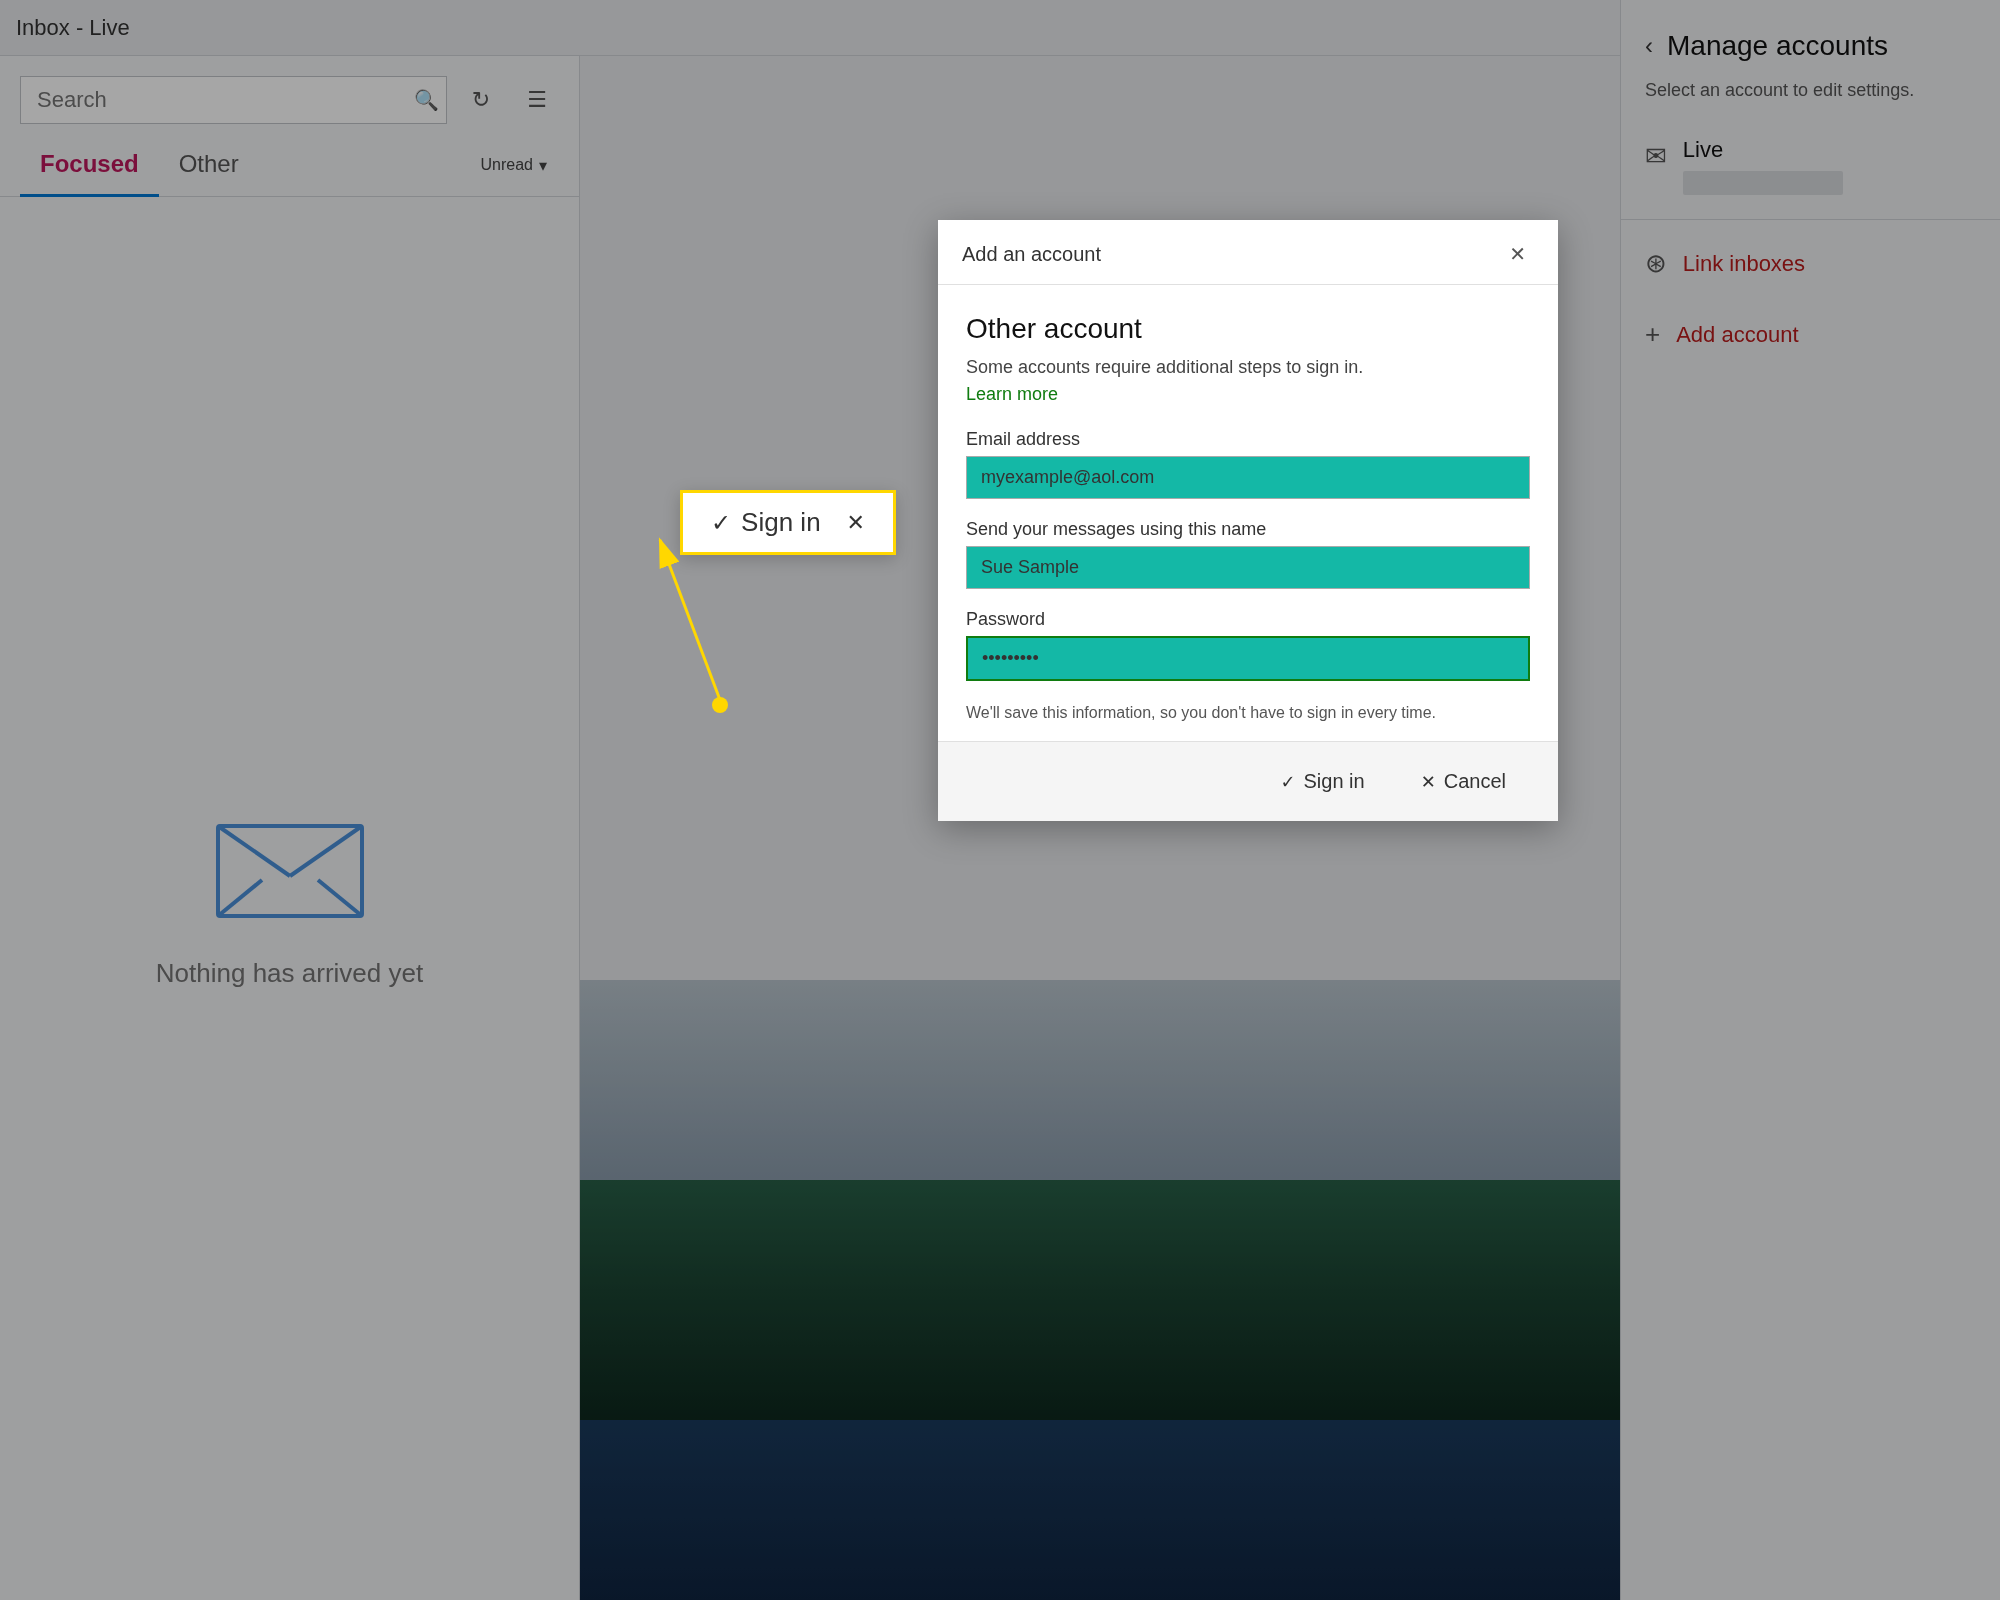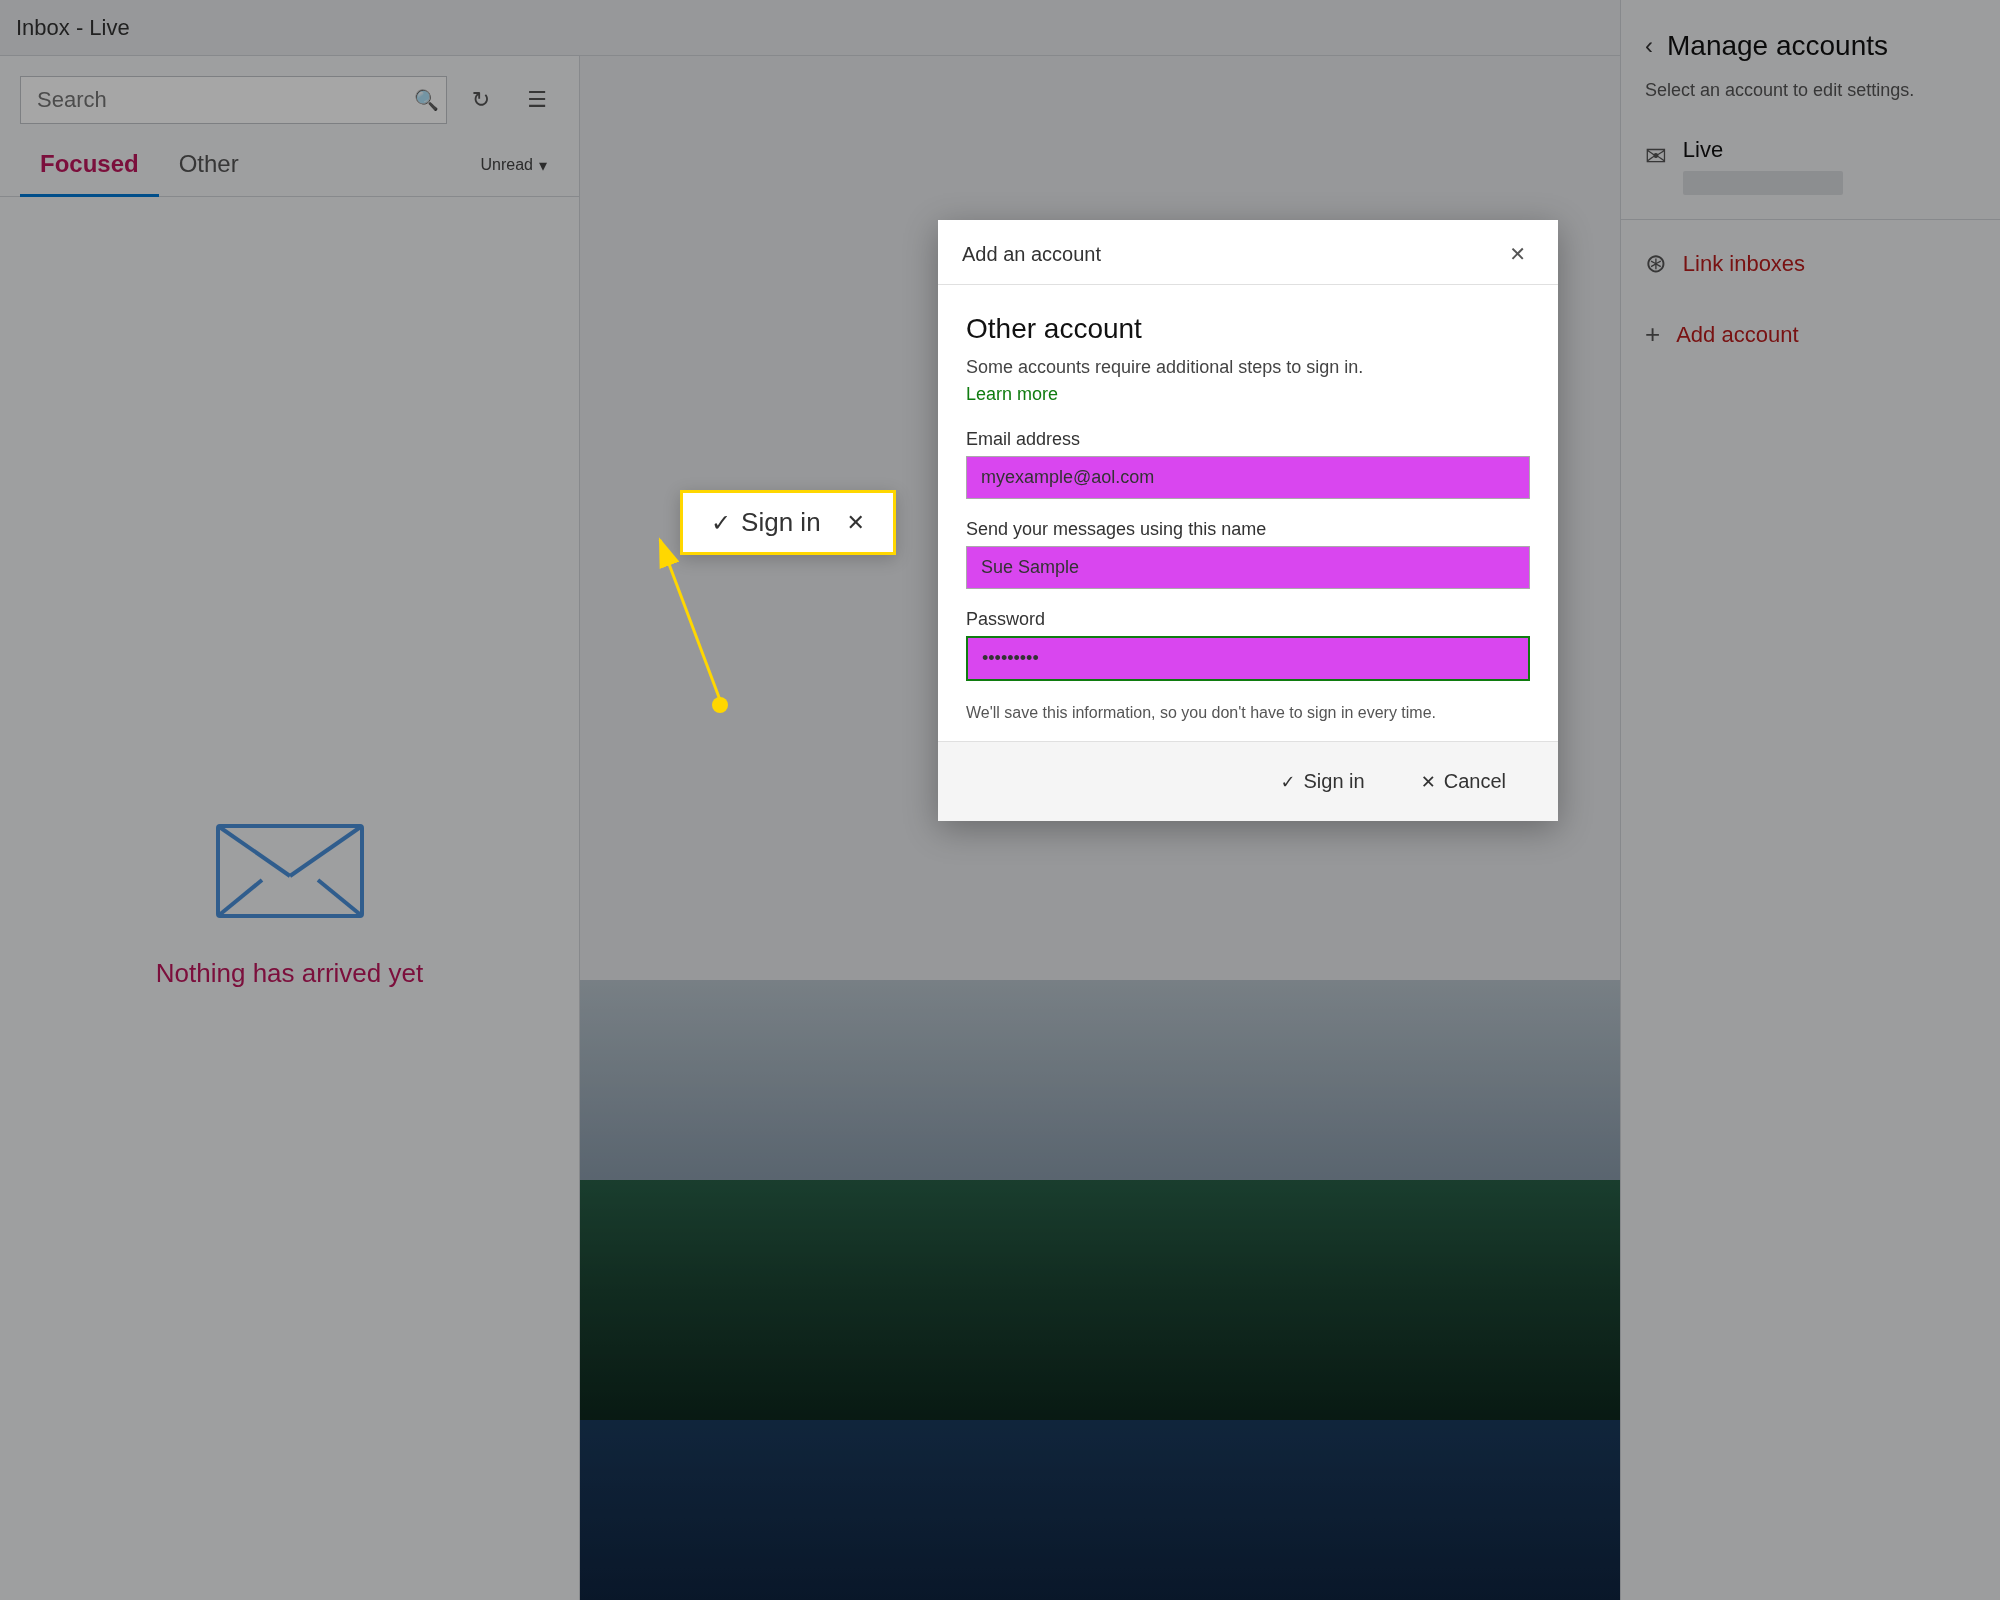--- a/index.html
+++ b/index.html
@@ -153,21 +153,21 @@
       justify-content: center;
       color: #888;
     }
     .empty-envelope {
       width: 160px;
       height: 120px;
       margin-bottom: 30px;
     }
     .empty-message {
       font-size: 26px;
-      color: #be185d;
+      color: #737373;
     }
 
     
     .accounts-panel {
       width: 380px;
       background: #f0f1f3;
       display: flex;
       flex-direction: column;
       padding: 0;
       border-left: 1px solid #d0d3d8;
@@ -380,21 +380,21 @@
       margin-bottom: 6px;
       display: block;
     }
     .form-input {
       width: 100%;
       padding: 10px 14px;
       border: 1px solid #aaa;
       font-size: 18px;
       color: #333;
       outline: none;
-      background: #d946ef;
+      background: #14b8a6;
     }
     .form-input.password-active {
       border: 2px solid #107c10;
     }
 
     .dialog-save-note {
       font-size: 16px;
       color: #555;
       margin-top: 8px;
       line-height: 1.5;

